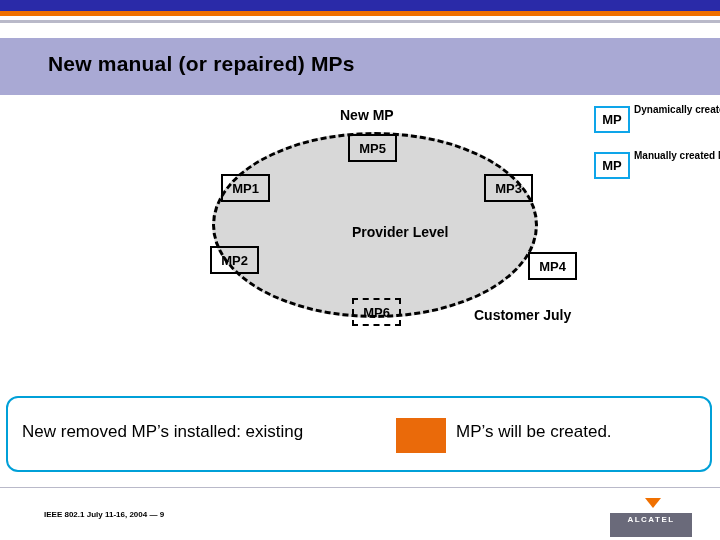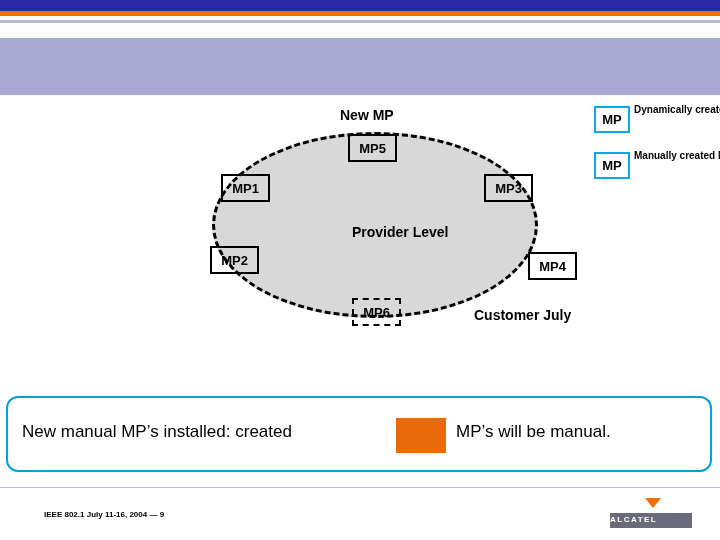--- a/index.html
+++ b/index.html
@@ -195,26 +195,26 @@
     top: 510px;
     font-size: 8px;
     color: #000000;
     font-weight: bold;
   }
   .alcatel-logo {
     position: absolute;
     left: 610px;
     top: 513px;
     width: 82px;
-    height: 15px;
+    height: 24px;
     background: #6a6a7a;
     color: #ffffff;
     font-size: 8px;
     letter-spacing: 1.5px;
-    text-align: left;
+    text-align: center;
     line-height: 13px;
     font-weight: bold;
   }
   .alcatel-arrow {
     position: absolute;
     left: 645px;
     top: 498px;
     width: 0; height: 0;
     border-left: 8px solid transparent;
     border-right: 8px solid transparent;
@@ -225,20 +225,21 @@
 <body>
 
 <div class="slide">
 
   <div class="topbar-blue"></div>
   <div class="topbar-orange"></div>
   <div class="topbar-white"></div>
   <div class="topbar-grey"></div>
 
   <div class="title-band"></div>
+  <div class="title-text">New manual (or repaired) MPs</div>
 
   <div class="cloud"></div>
 
   <div class="lbl-newmp">New MP</div>
   <div class="lbl-provider">Provider Level</div>
   <div class="lbl-customer">Customer July</div>
 
   <div class="mp-box transparent" style="left:348px; top:134px;">MP5</div>
   <div class="mp-box transparent" style="left:221px; top:174px;">MP1</div>
   <div class="mp-box transparent" style="left:484px; top:174px;">MP3</div>
@@ -246,22 +247,22 @@
   <div class="mp-box transparent" style="left:484px; top:252px;margin-left:44px;">MP4</div>
   <div class="mp-box dashed" style="left:352px; top:298px;">MP6</div>
 
   <div class="legend-box" style="left:594px; top:106px;">MP</div>
   <div class="legend-text" style="left:634px; top:104px;">Dynamically created MPs</div>
 
   <div class="legend-box" style="left:594px; top:152px;">MP</div>
   <div class="legend-text" style="left:634px; top:150px;">Manually created MPs</div>
 
   <div class="callout"></div>
-  <div class="callout-text">New manual MP’s installed: created</div>
+  <div class="callout-text">New removed MP’s installed: existing</div>
   <div class="orange-swatch"></div>
-  <div class="callout-text2">MP’s will be manual.</div>
+  <div class="callout-text2">MP’s will be created.</div>
 
   <div class="footer-line"></div>
   <div class="footer-text">IEEE 802.1 July 11-16, 2004 — 9</div>
   <div class="alcatel-arrow"></div>
   <div class="alcatel-logo">ALCATEL</div>
 
 </div>
 
 </body></html>

